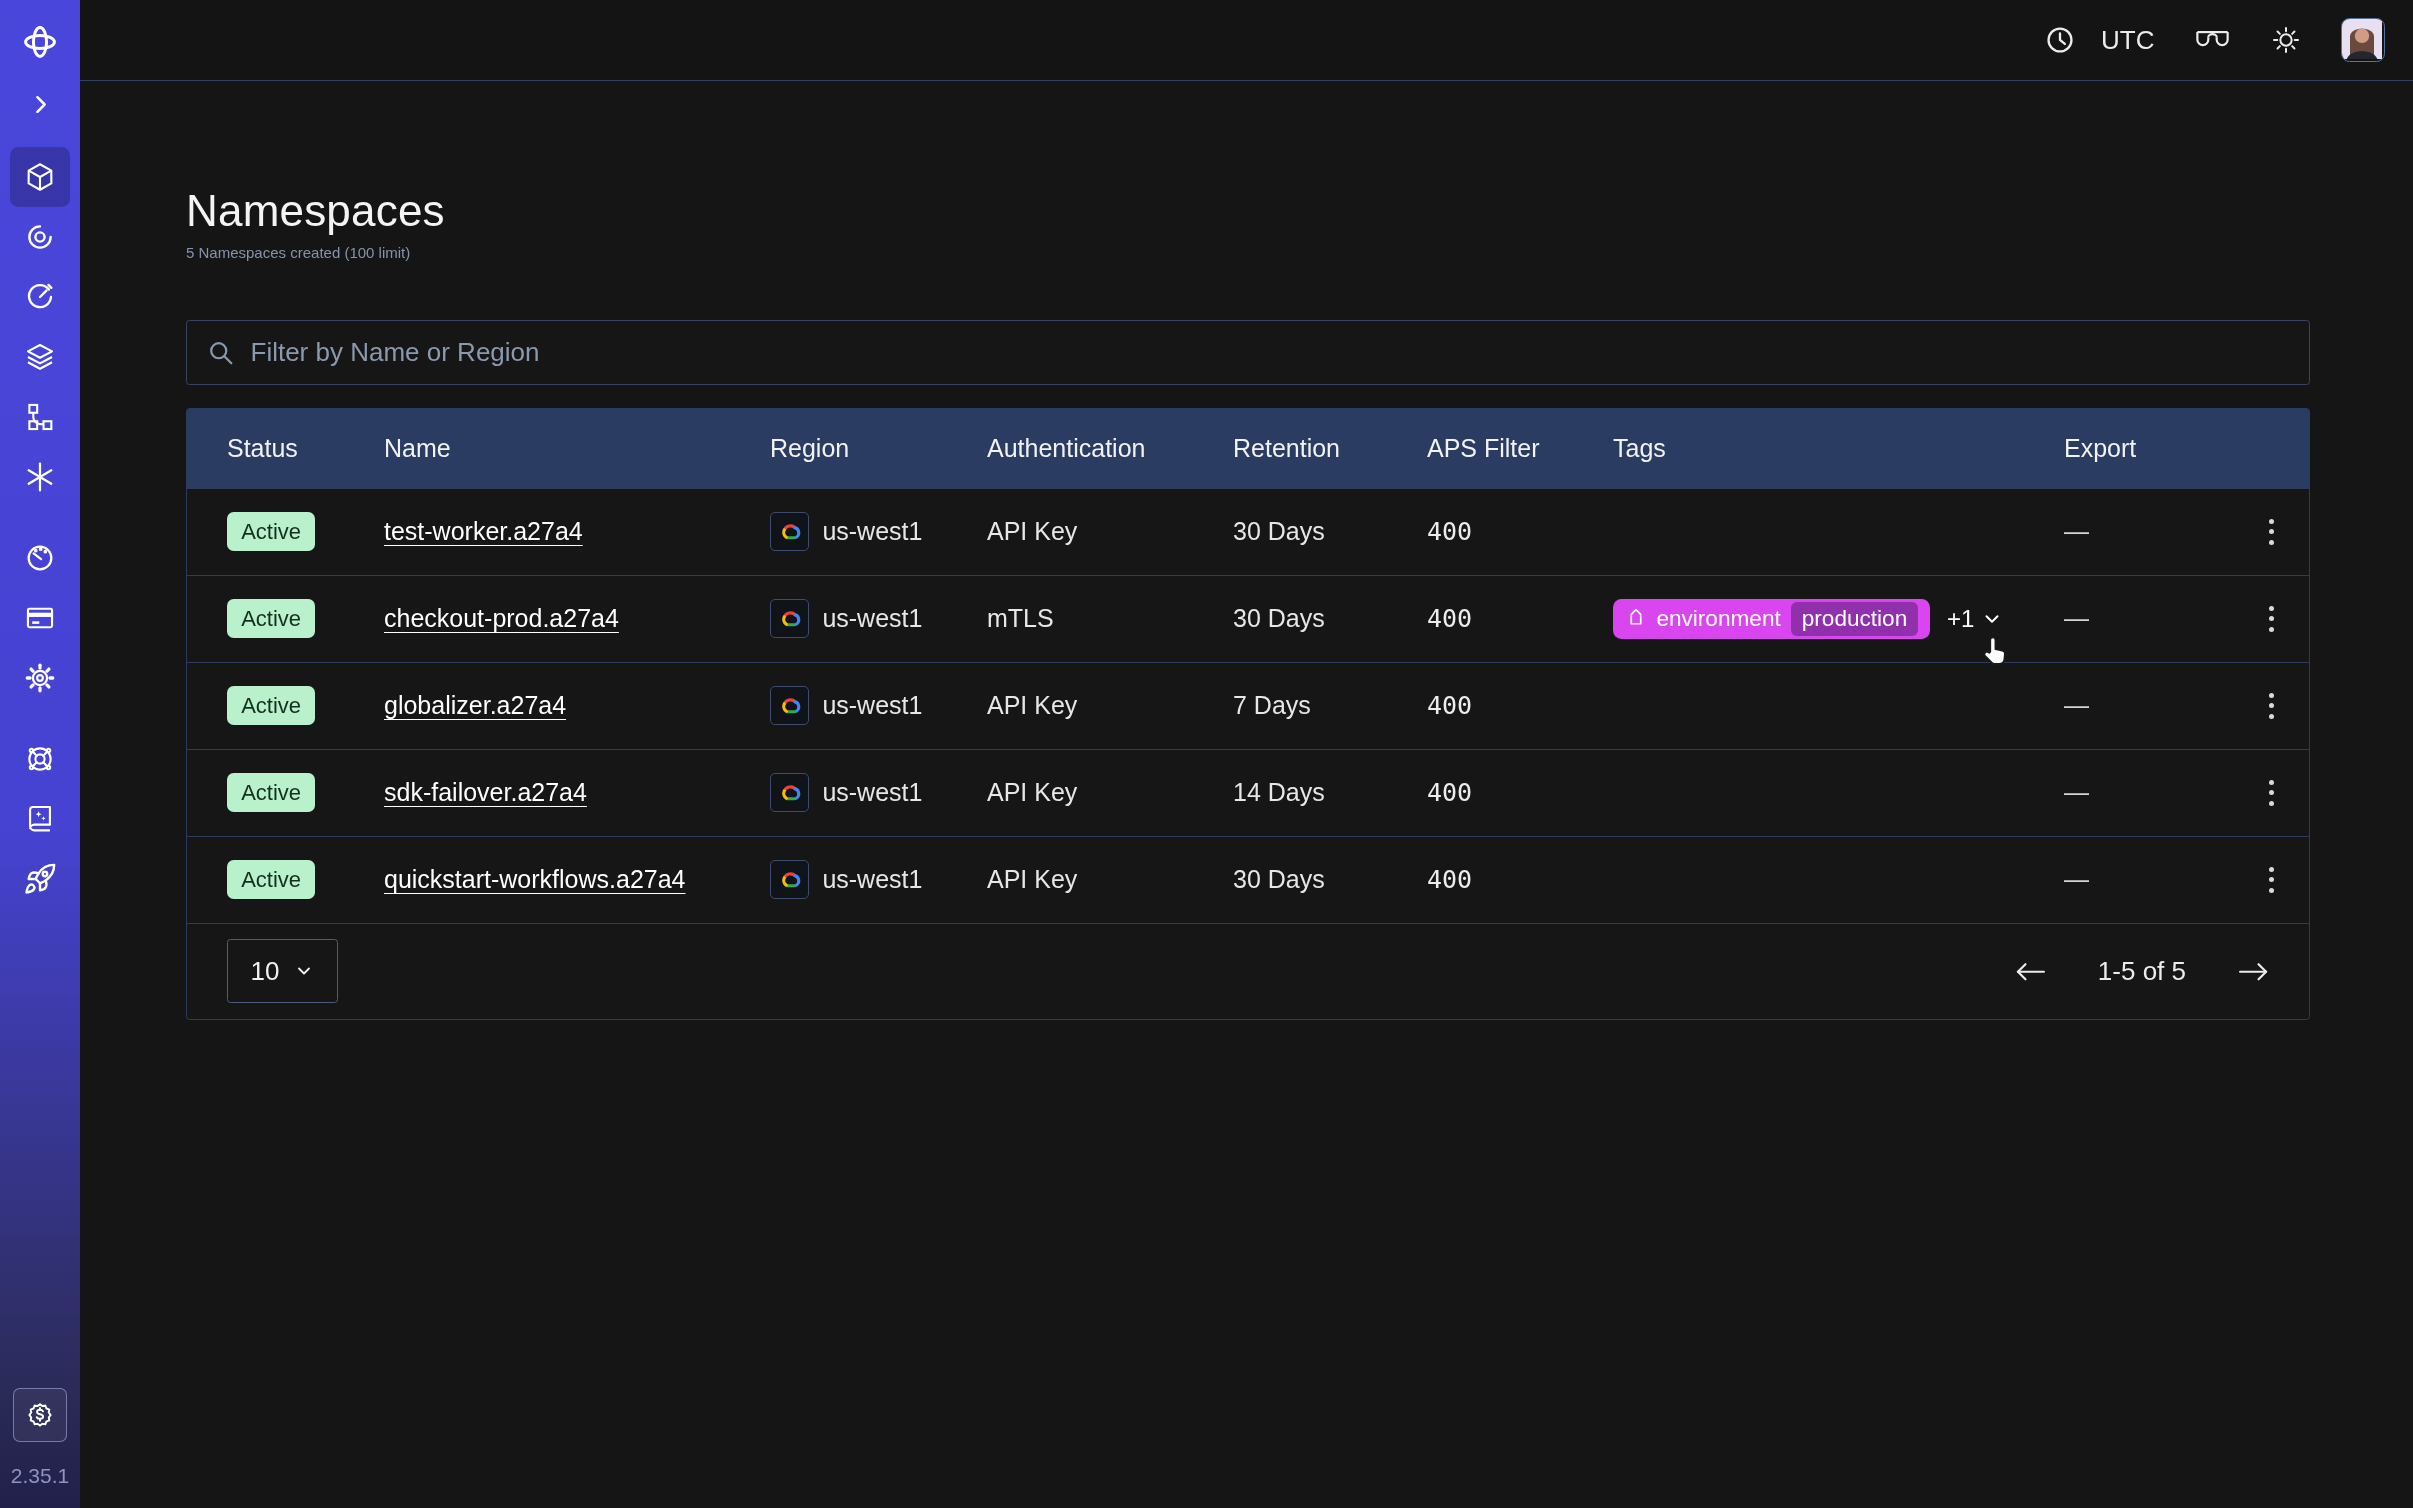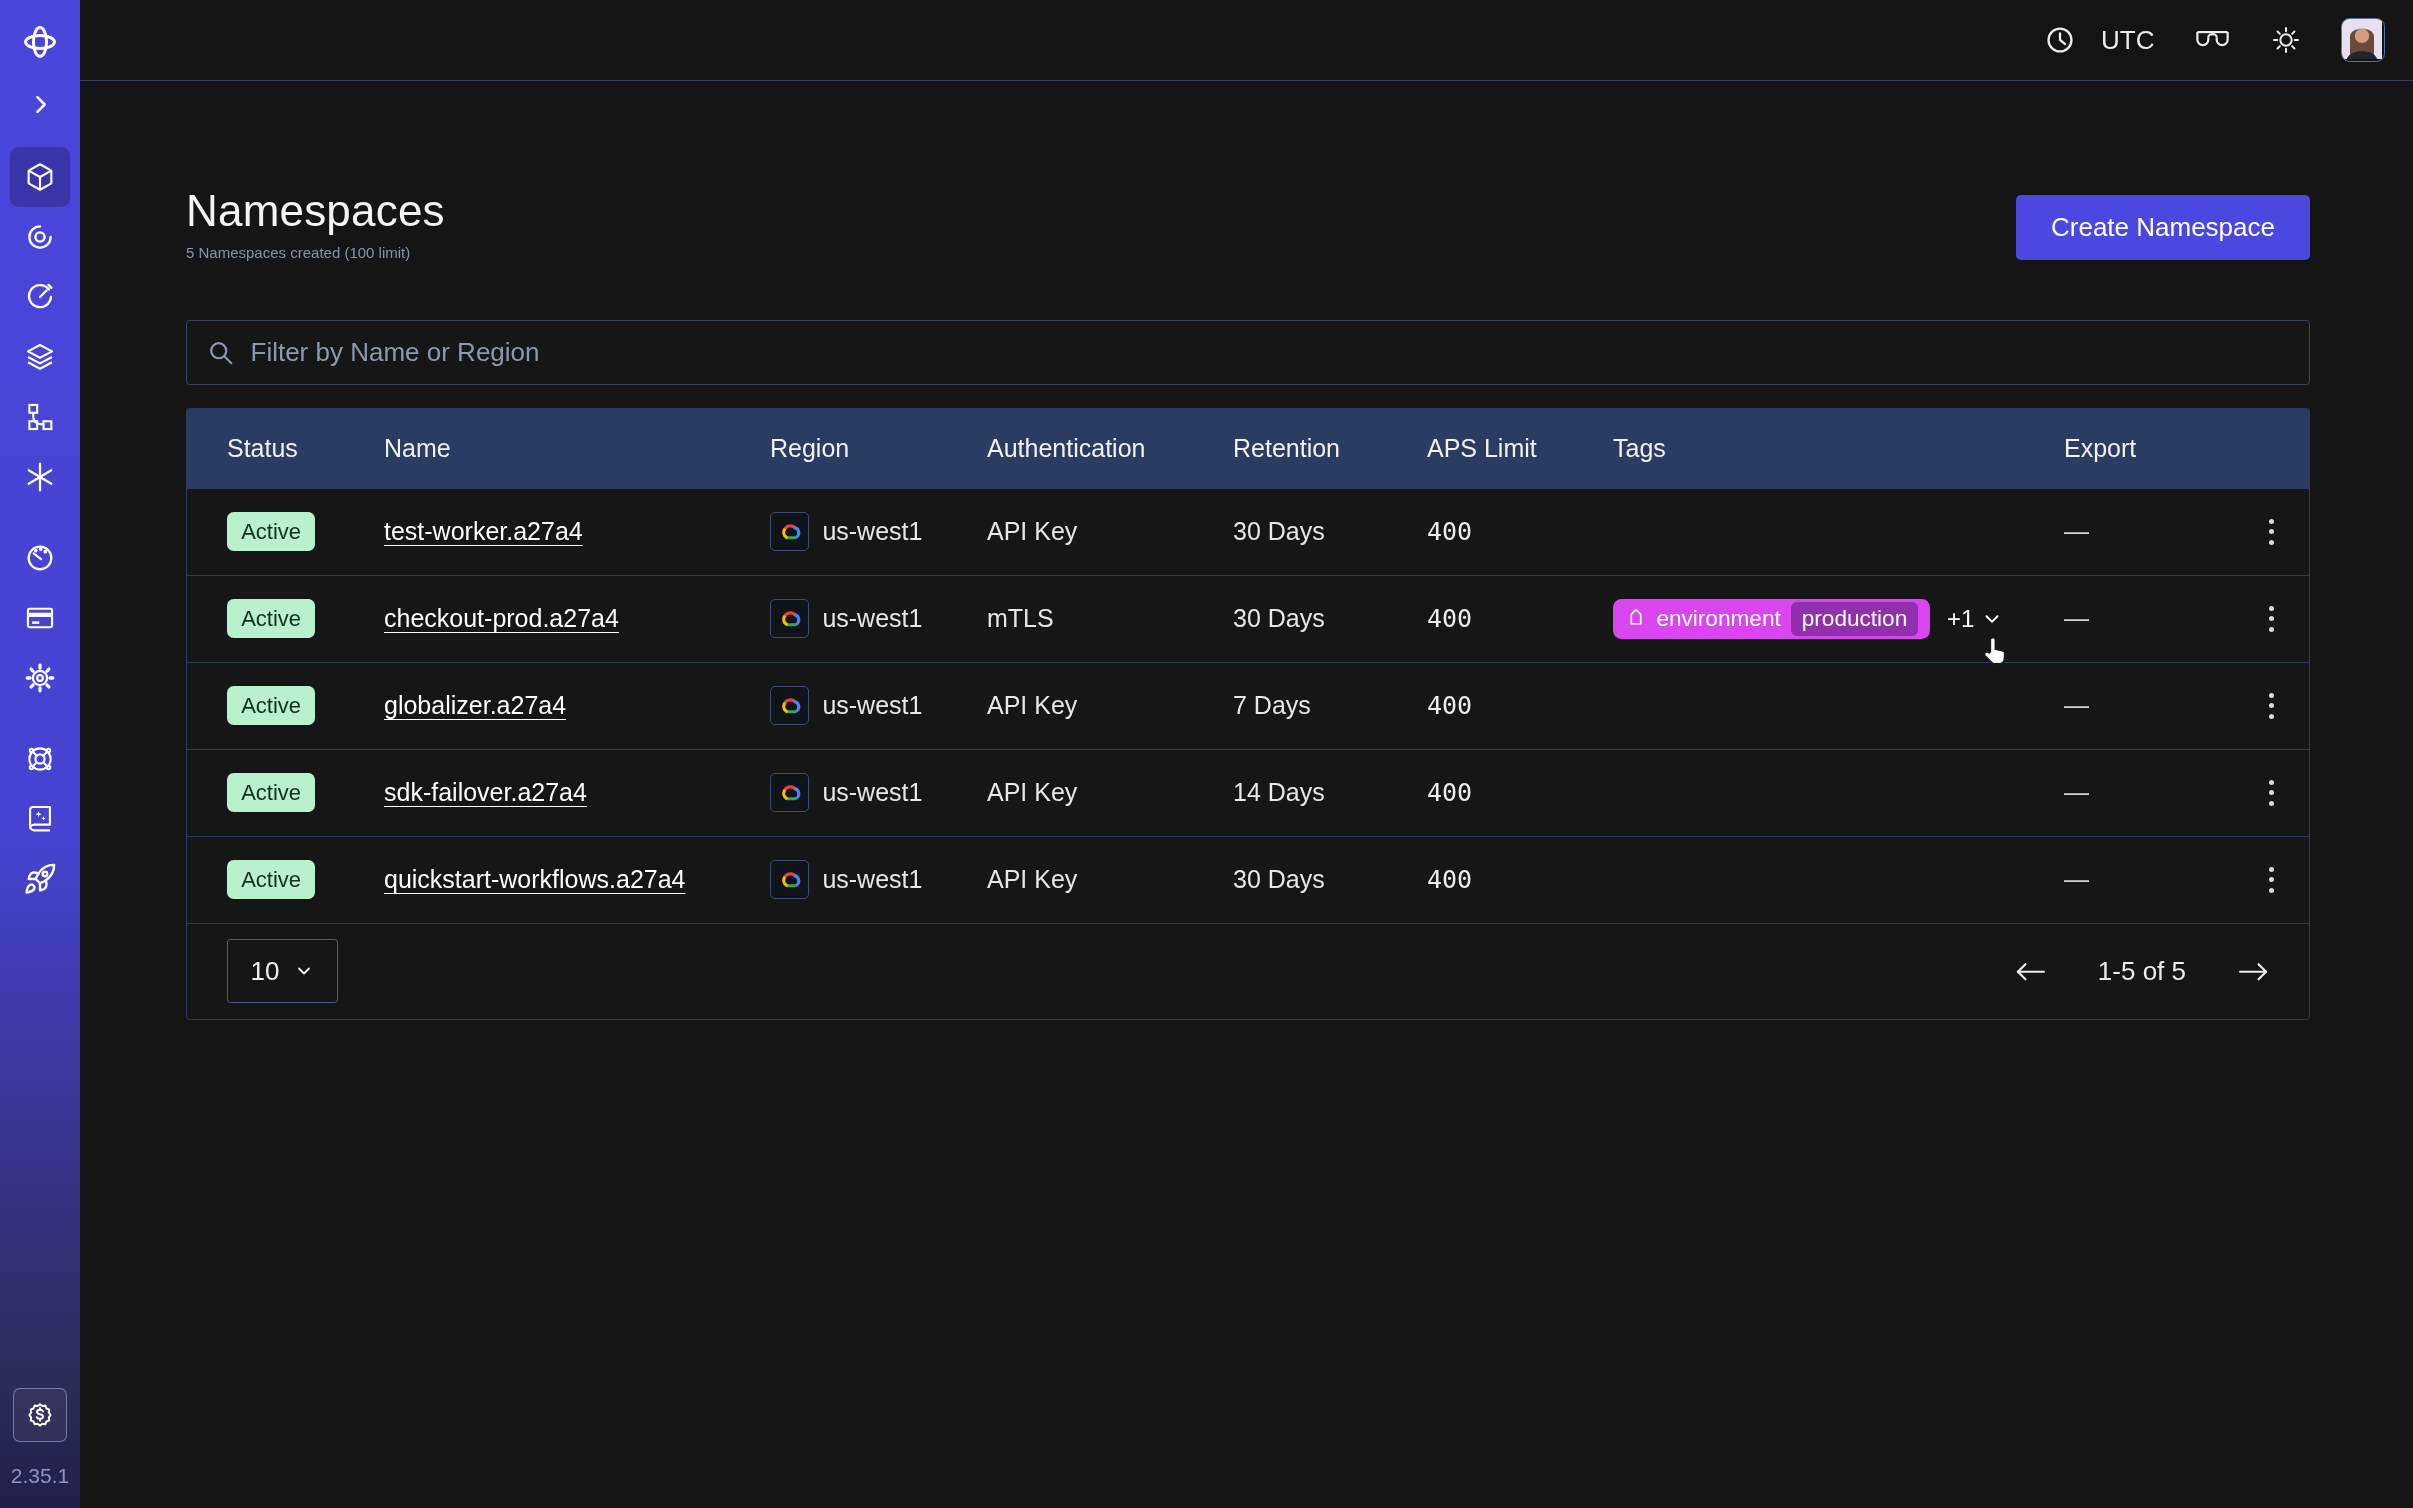--- a/index.html
+++ b/index.html
@@ -264,39 +264,38 @@
     </header>
 
     <main class="content">
       <div class="container">
 
         <div class="page-head">
           <div>
             <h1 class="page-title">Namespaces</h1>
             <p class="subtitle">5 Namespaces created (100 limit)</p>
           </div>
-          <button class="create-btn">Create Namespace</button>
         </div>
 
         <div class="filter">
           <svg width="28.5" height="28.5" viewBox="0 0 34 34" fill="none" stroke="#8b99ad" stroke-width="2.6" stroke-linecap="round">
             <circle cx="14" cy="14" r="9"></circle>
               <path d="M21 21 L29 29"></path>
           </svg>
           <input type="text" placeholder="Filter by Name or Region" style="">
         </div>
 
         <div class="table">
           <div class="thead">
             <div class="th">Status</div>
             <div class="th">Name</div>
             <div class="th">Region</div>
             <div class="th">Authentication</div>
             <div class="th">Retention</div>
-            <div class="th">APS Limit</div>
+            <div class="th">APS Filter</div>
             <div class="th">Tags</div>
             <div class="th">Export</div>
             <div class="th"></div>
           </div>
 
           <div class="trow">
             <div class="cell"><span class="badge">Active</span></div>
             <div class="cell"><a class="name-link">test-worker.a27a4</a></div>
             <div class="cell region-cell">
               <span class="region-icon-box">

